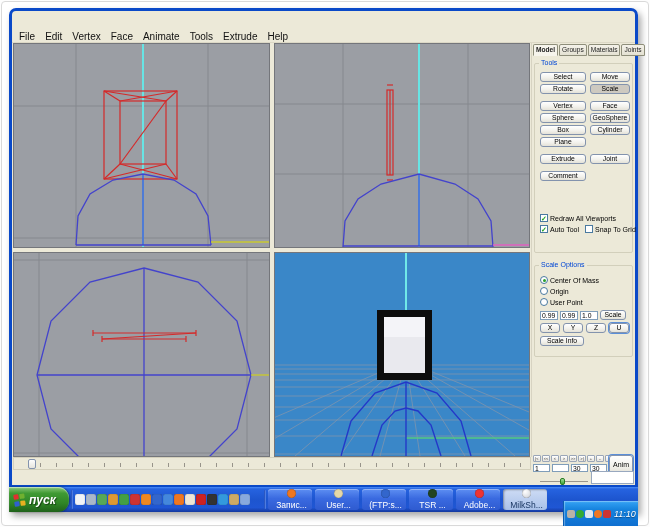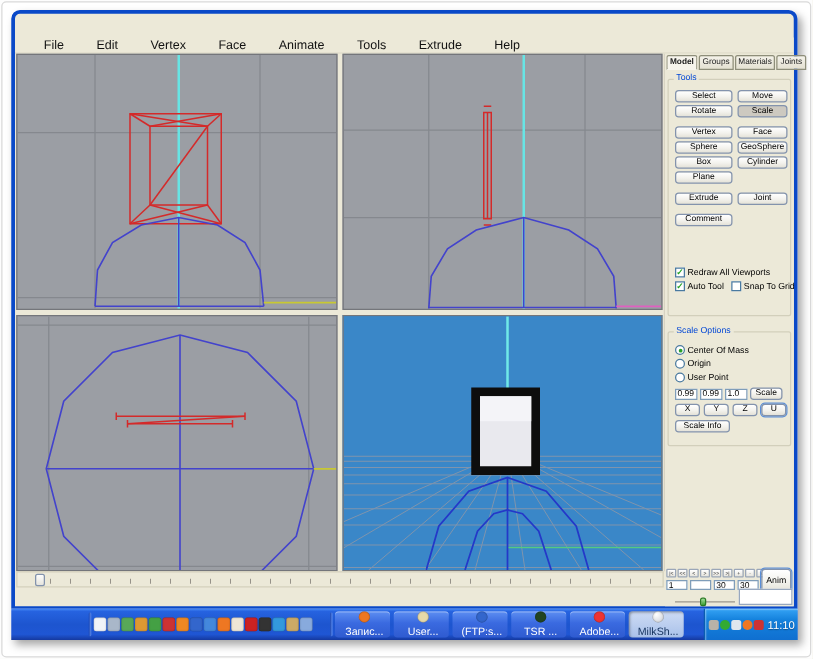--- a/index.html
+++ b/index.html
@@ -25,21 +25,21 @@
   .winbtn { width:17px; height:14px; border-radius:3px; border:1px solid #fff;
             background:linear-gradient(180deg,#7da8f5,#3a6ee0 50%,#2a5ccf); position:relative; }
   .winbtn.close { background:linear-gradient(180deg,#f0946e,#dd4f2b 45%,#c23a14); }
   .g-min { position:absolute; left:3px; bottom:2px; width:7px; height:2px; background:#fff; }
   .g-max { position:absolute; left:4px; top:3px; width:8px; height:7px; border:1px solid #fff; border-top:2px solid #fff; }
   .g-close { position:absolute; width:100%; text-align:center; top:0; color:#fff; font-size:10px; font-weight:bold; line-height:13px; }
 
   .menubar { position:absolute; left:0; top:19px; width:623px; height:13px; background:#ece9d8;
              display:flex; align-items:center; gap:0; font-size:10px; color:#111; padding-left:2px;
              border-bottom:1px solid #dcd8c6; }
-  .menu-item { padding:0 5px; cursor:default;margin-left:16px; }
+  .menu-item { padding:0 5px; cursor:default; }
 
   
   .main { position:absolute; left:0; top:32px; width:623px; height:414px; background:#ece9d8; }
   .vp { position:absolute; background:#9b9ea4; border:1px solid #74767b; overflow:hidden; }
   .vp svg { display:block; width:100%; height:100%; }
   .vp-tl { left:1px;   top:0;     width:257px; height:205px; }
   .vp-tr { left:262px; top:0;     width:256px; height:205px; }
   .vp-bl { left:1px;   top:209px; width:257px; height:205px; }
   .vp-br { left:262px; top:209px; width:256px; height:205px; background:#3a87c8; }
 
@@ -113,24 +113,24 @@
   .tb-sep { position:absolute; top:3px; width:2px; height:19px;
             background:linear-gradient(90deg,#1a45b0,#5f8ef0); border-radius:1px; }
   .tasks { position:absolute; left:259px; top:2px; display:flex; gap:3px; }
   .task { width:44px; height:21px; border-radius:3px; color:#fff; font-size:8.5px;
           background:linear-gradient(180deg,#5e8ff2,#3a6ae0 45%,#2f5bd0);
           box-shadow:inset 0 1px 0 rgba(255,255,255,.35); display:flex; align-items:center;
           gap:2px; padding-left:3px; overflow:hidden; white-space:nowrap;flex-direction:column; }
   .task.active { background:linear-gradient(180deg,#cedcf5,#a9c1e9); color:#16335e;
                  box-shadow:inset 1px 1px 2px rgba(0,0,0,.35); }
   .task-icon { width:9px; height:9px; border-radius:50%; flex:0 0 auto; box-shadow:inset 0 0 1px rgba(0,0,0,.6); }
-  .tray { position:absolute; right:0; top:0; width:75px; height:25px;
+  .tray { position:absolute; right:0; top:14px; width:75px; height:25px;
           background:linear-gradient(180deg,#35a3f5 0%,#1582dd 35%,#0f6fd0 100%);
           border-left:1px solid #0b5cb0; box-shadow:inset 1px 1px 1px rgba(255,255,255,.35);
-          display:flex; align-items:center; gap:1px; padding-left:3px; }
+          display:flex; align-items:center; gap:1px; padding-left:3px;font-style:italic; }
   .tray-icon { width:8px; height:8px; border-radius:2px; flex:0 0 auto; }
   .clock { color:#fff; font-size:9px; margin-left:2px; text-shadow:0 1px 1px rgba(0,0,0,.4); }
 </style>
 </head>
 <body>
 
 <div class="shot-frame"></div>
 
 <div class="desktop">
 
@@ -375,20 +375,29 @@
       <div class="btn default anim-btn">Anim</div>
       <div class="mini-slider">
         <div class="mini-track"></div>
         <div class="mini-thumb"></div>
       </div>
       <div class="msgbox"></div>
     </div>
   </div>
 
   <div class="taskbar">
+    <div class="startbtn">
+      <span class="start-flag">
+        <i style="background:#e03030"></i>
+          <i style="background:#70b030"></i>
+        <i style="background:#3060d0"></i>
+          <i style="background:#e8b020"></i>
+      </span>
+      <span class="start-text">пуск</span>
+    </div>
 
     <div class="qlaunch">
       <span class="ql-icon" style="background:#f0f3f8"></span>
       <span class="ql-icon" style="background:#a9b7c9"></span>
       <span class="ql-icon" style="background:#58a858"></span>
       <span class="ql-icon" style="background:#dd9933"></span>
       <span class="ql-icon" style="background:#44a044"></span>
       <span class="ql-icon" style="background:#cc3333"></span>
       <span class="ql-icon" style="background:#ee8822"></span>
       <span class="ql-icon" style="background:#3366cc"></span>

